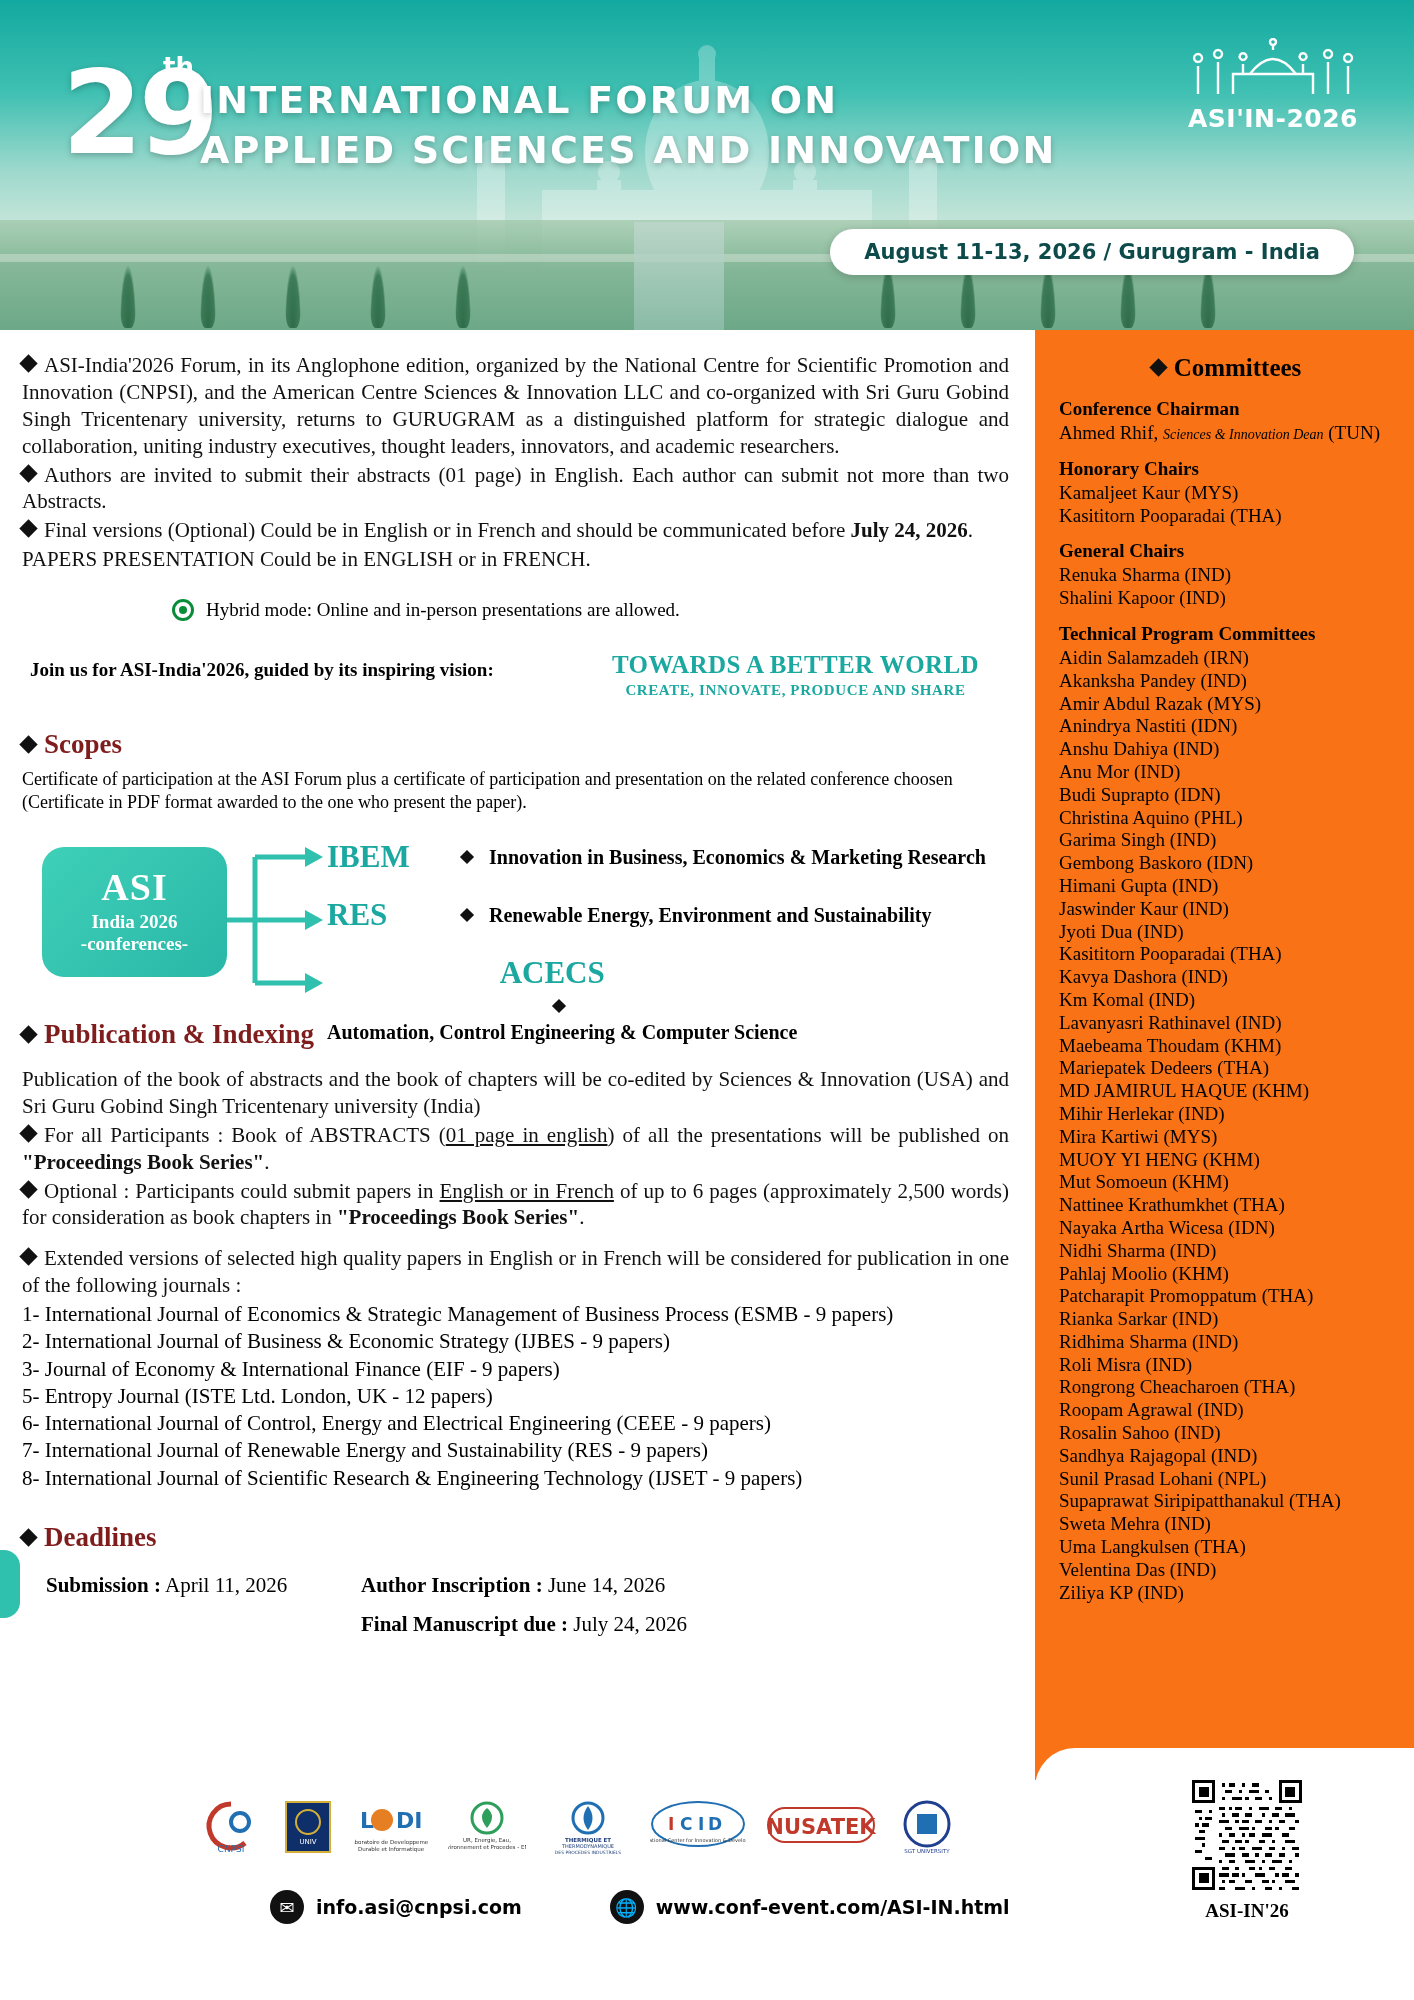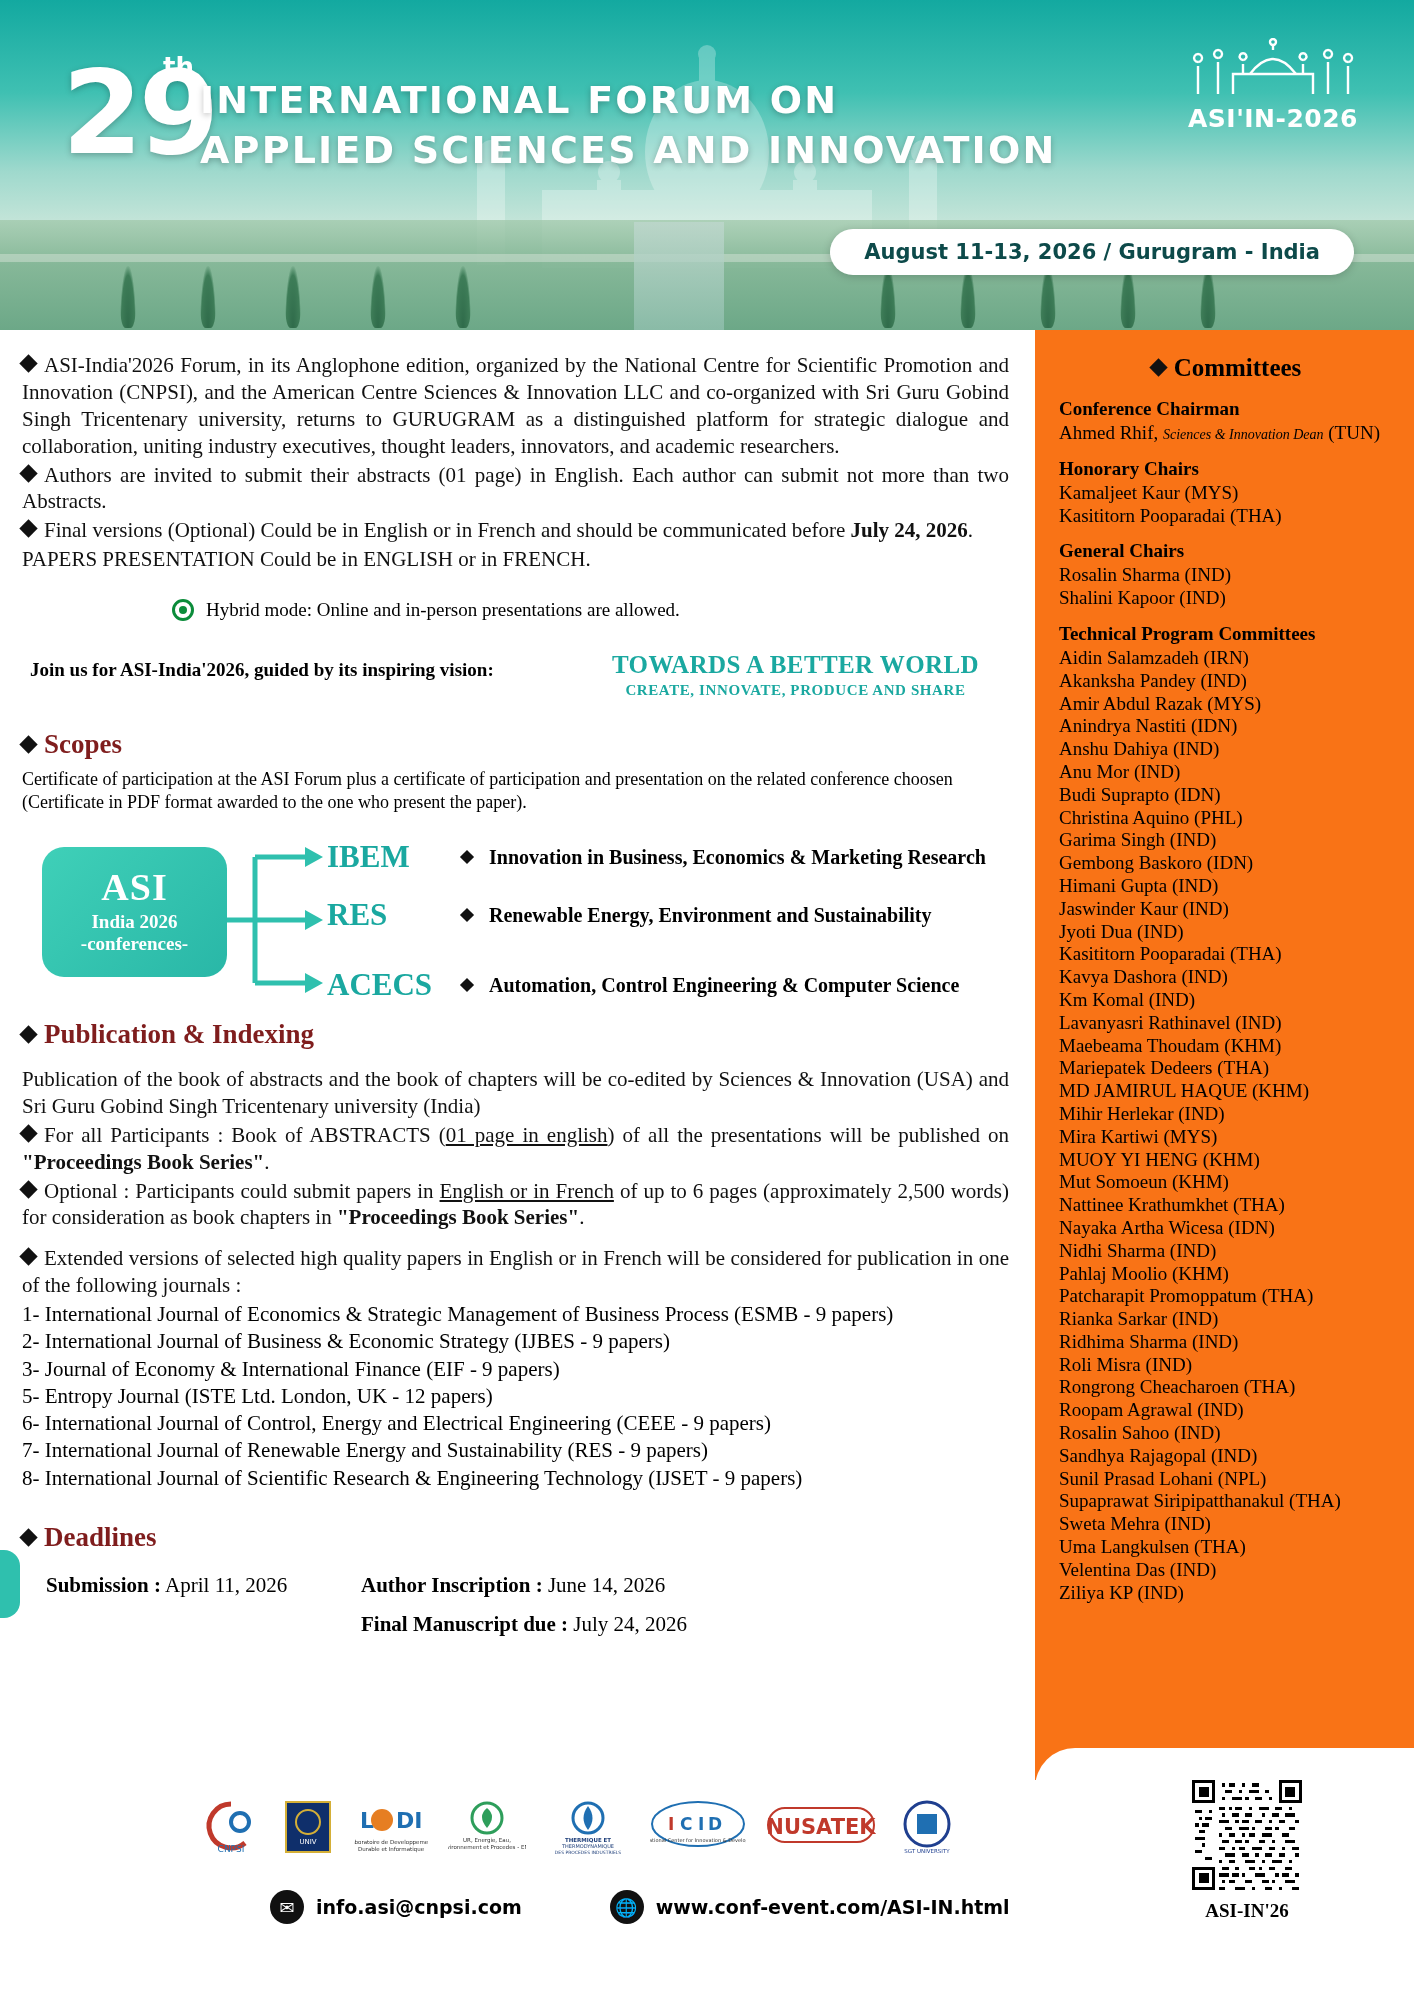--- a/index.html
+++ b/index.html
@@ -157,21 +157,21 @@
   }
   .asi-oval .t1 { font-size:38px; font-weight:bold; letter-spacing:1px; }
   .asi-oval .t2 { font-size:19px; font-weight:bold; margin-top:2px; }
   .asi-oval .t3 { font-size:19px; font-weight:bold; }
   .branch { position:absolute; left:205px; top:0; width:120px; height:170px; }
   .row-item { position:absolute; left:305px; display:flex; align-items:center; gap:10px; }
   .row-item .code {
     color:#1aa8a0; font-weight:bold; font-size:31px; min-width:125px;
   }
   .row-item .desc { font-weight:bold; font-size:20px; }
-  .r1 { top:4px; } .r2 { top:62px; } .r3 { top:132px; }
+  .r1 { top:4px; } .r2 { top:62px; } .r3 { top:120px;flex-direction:column; }
 
   .pub-list { font-size:21px; line-height:1.3; }
   .pub-list .line { margin:0; }
 
   
   .deadlines { position:relative; margin-top:26px; }
   .dl-bar {
     position:absolute; left:-22px; top:28px; width:20px; height:68px;
     background:#2fc0ae; border-radius:0 16px 16px 0;
   }
@@ -402,21 +402,21 @@
       <span>Ahmed Rhif, </span><span class="role">Sciences &amp; Innovation Dean</span><span> (TUN)</span>
     </div>
     <div class="grp-sp"></div>
 
     <div class="grp-title">Honorary Chairs</div>
     <div class="nm">Kamaljeet Kaur (MYS)</div>
     <div class="nm">Kasititorn Pooparadai (THA)</div>
     <div class="grp-sp"></div>
 
     <div class="grp-title">General Chairs</div>
-    <div class="nm">Rosalin Sharma (IND)</div>
+    <div class="nm">Renuka Sharma (IND)</div>
     <div class="nm">Shalini Kapoor (IND)</div>
     <div class="grp-sp"></div>
 
     <div class="grp-title">Technical Program Committees</div>
     <div class="nm">Aidin Salamzadeh (IRN)</div>
     <div class="nm">Akanksha Pandey (IND)</div>
     <div class="nm">Amir Abdul Razak (MYS)</div>
     <div class="nm">Anindrya Nastiti (IDN)</div>
     <div class="nm">Anshu Dahiya (IND)</div>
     <div class="nm">Anu Mor (IND)</div>

